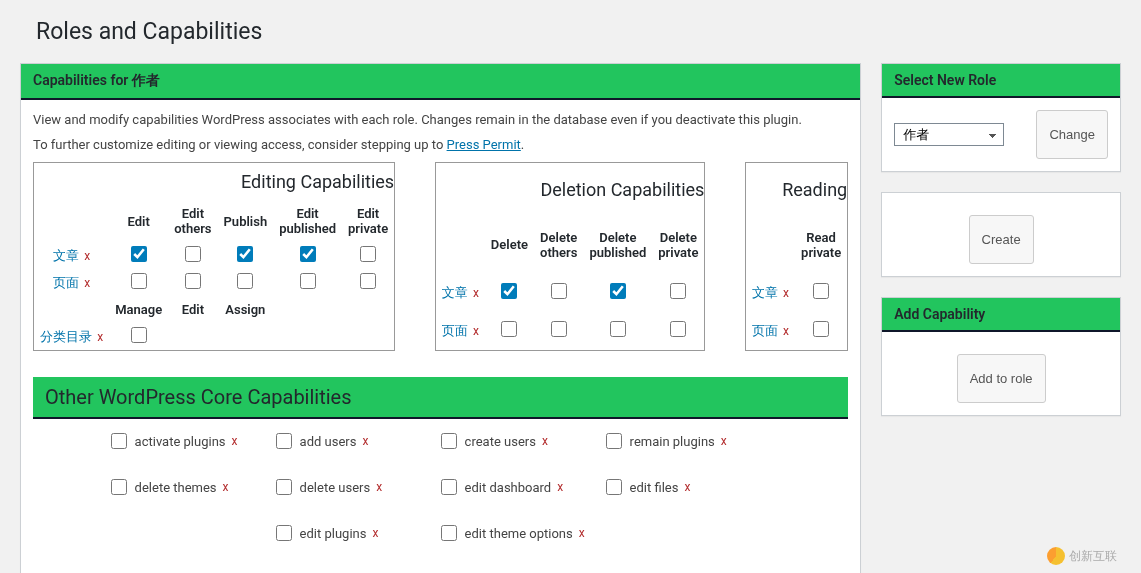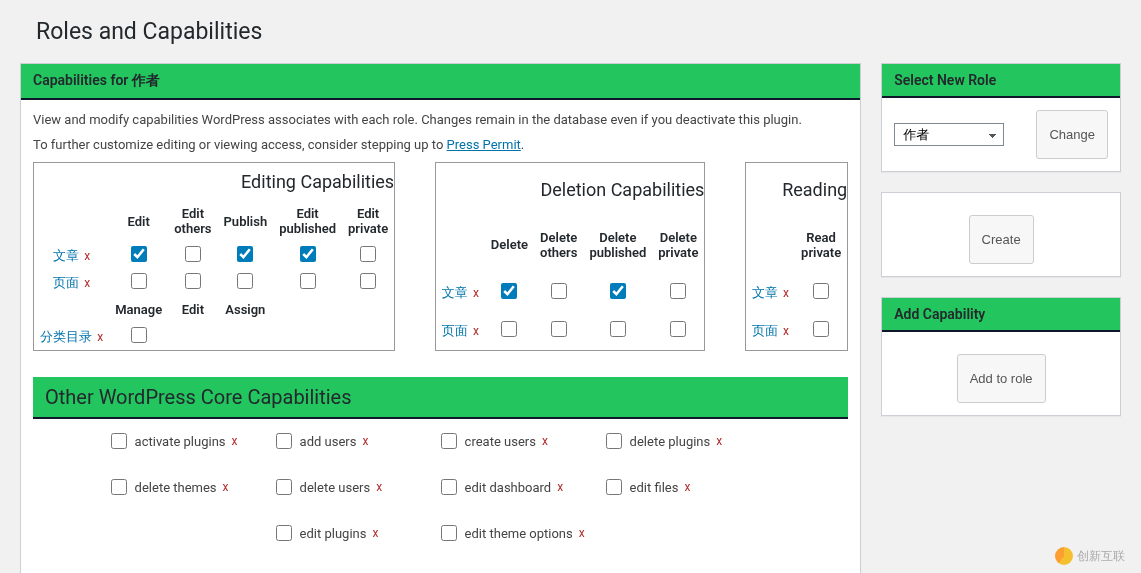--- a/index.html
+++ b/index.html
@@ -27,21 +27,21 @@
 .corecaps { display: flex; flex-wrap: wrap; justify-content: center; }
 .capitem { width: 165px; margin-bottom: 30px; display: flex; align-items: center; }
 .capitem input { margin-right: 8px; }
 .capitem .lbl { color: #444; }
 .capitem .xdel { margin-left: 6px; }
 .side input[type=text] { width: 100%; border: 1px solid #ddd; padding: 6px 8px; font-size: 13px; color: #555; box-shadow: inset 0 1px 2px rgba(0,0,0,.07); }
 .side select { width: 110px; border: 1px solid #7e8993; padding: 3px 24px 3px 8px; font-size: 13px; background: #fff; appearance: none; -webkit-appearance: none; background-image: linear-gradient(45deg, transparent 50%, #555 50%), linear-gradient(135deg, #555 50%, transparent 50%); background-position: right 10px top 10px, right 6px top 10px; background-size: 4px 4px, 4px 4px; background-repeat: no-repeat; }
 .button { display: inline-block; background: #f7f7f7; border: 1px solid #ccc; border-radius: 3px; padding: 16px 12px; font-size: 13px; color: #555; cursor: pointer; text-decoration: none; }
 .siderow { display:flex; justify-content:space-between; align-items:center; }
 .center { text-align: center; margin-top: 10px; }
-.watermark { position:absolute; right:16px; bottom:8px; font-size:12px; color:#999; display:flex; align-items:center; gap:4px; opacity:.8; }
+.watermark { position:absolute; right:24px; bottom:8px; font-size:12px; color:#999; display:flex; align-items:center; gap:4px; opacity:.8; }
 .watermark .wicon { width:18px; height:18px; border-radius:50%; background: conic-gradient(#f7b500 0 60%, #ff8a00 60% 100%); display:inline-block; }
 </style>
 </head>
 <body>
 
 <div class="wrap">
   <h1>Roles and Capabilities</h1>
   <div class="layout">
     <div class="main">
       <div class="postbox">
@@ -161,21 +161,21 @@
                 <span class="lbl">add users</span> 
                 <span class="xdel">x</span>
               </div>
               <div class="capitem">
                 <input type="checkbox" style="">
                 <span class="lbl">create users</span> 
                 <span class="xdel">x</span>
               </div>
               <div class="capitem">
                 <input type="checkbox" style="">
-                <span class="lbl">delete plugins</span> 
+                <span class="lbl">remain plugins</span> 
                 <span class="xdel">x</span>
               </div>
               <div class="capitem">
                 <input type="checkbox" style="">
                 <span class="lbl">delete themes</span> 
                 <span class="xdel">x</span>
               </div>
               <div class="capitem">
                 <input type="checkbox" style="">
                 <span class="lbl">delete users</span> 

